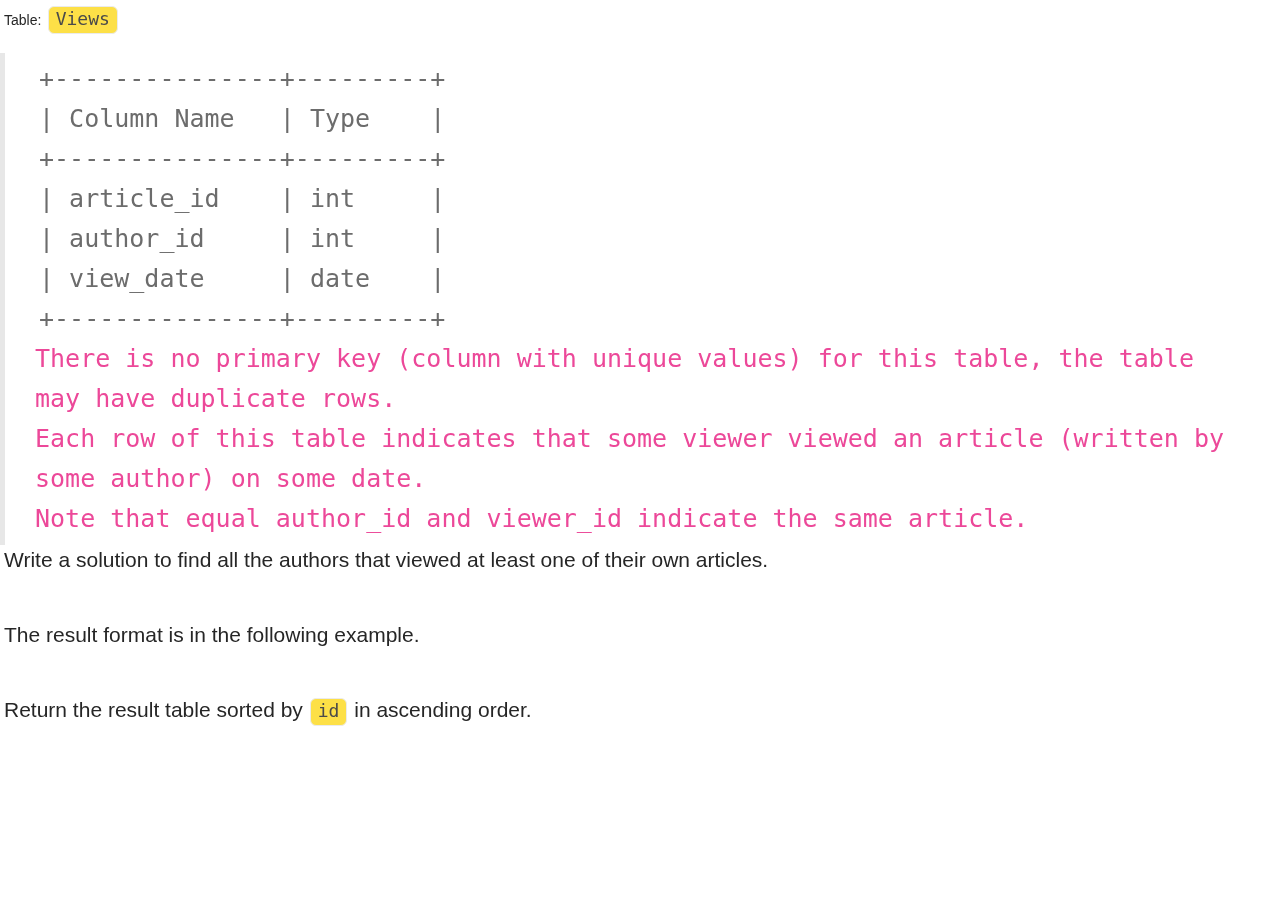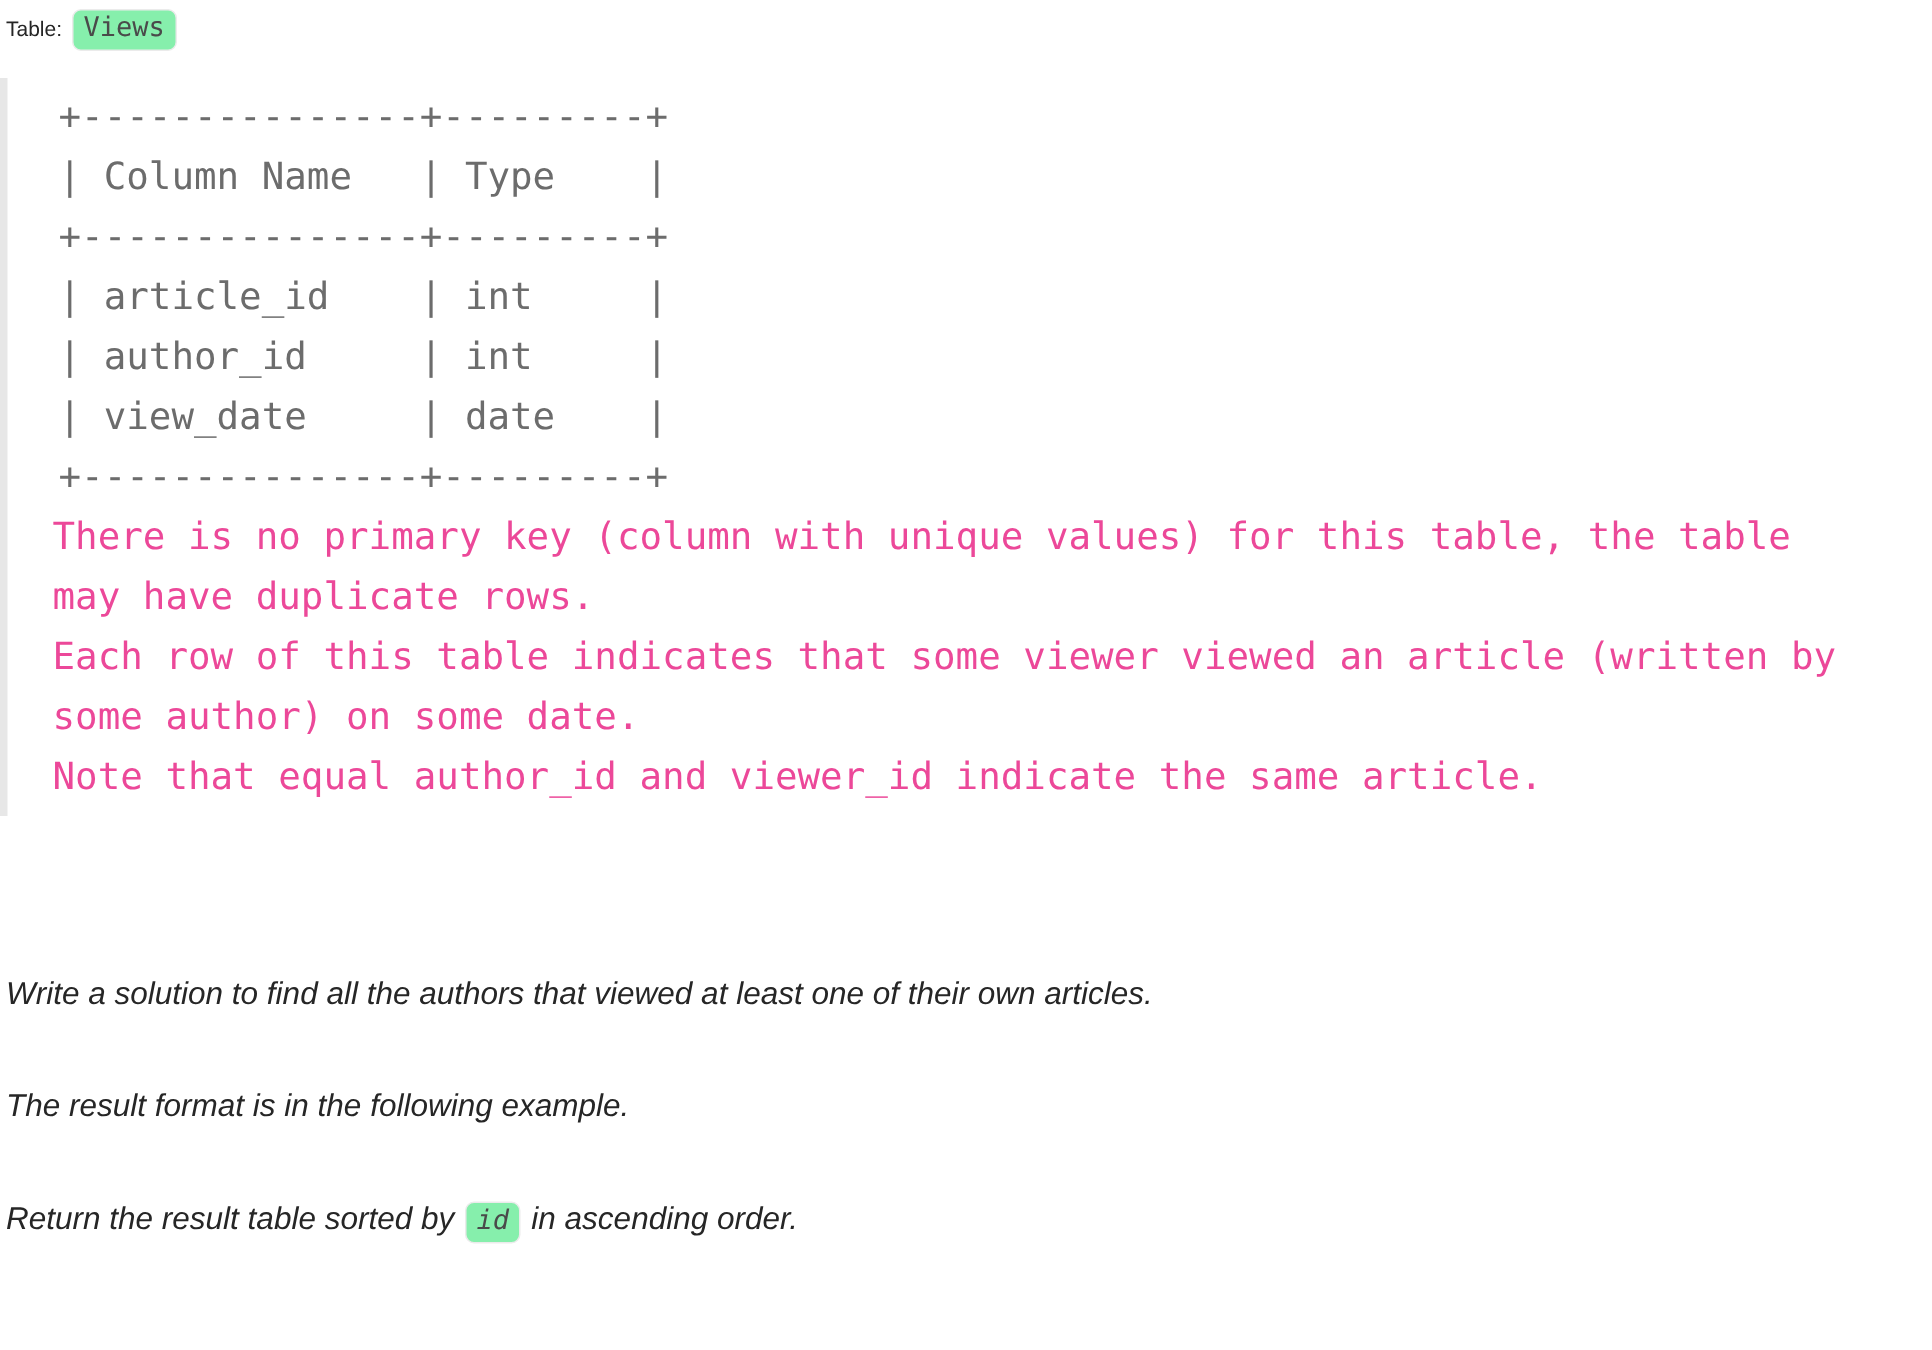--- a/index.html
+++ b/index.html
@@ -30,21 +30,21 @@
   }
   .table-label-text {
     font-family: "Liberation Sans", sans-serif;
     font-size: 14px;
   }
   .code-chip {
     display: inline-block;
     font-family: "DejaVu Sans Mono", monospace;
     font-size: 18px;
     color: #4a4a4a;
-    background: #86efac;
+    background: #fde047;
     border: 1px solid #ebebeb;
     border-radius: 6px;
     padding: 1px 7px 2px 7px;
     line-height: 1.25;
     vertical-align: baseline;
     margin: 0 1px;
   }
 
   
   .schema-block {
@@ -68,23 +68,21 @@
     color: #ec4899;
     white-space: pre-wrap;
     max-width: 1205px;
     word-break: normal;
     overflow-wrap: break-word;
     margin-left: -4px;
   }
 
   
   .prose-section {
-    margin-top: 104px;
     padding-left: 4px;
-    font-style: italic;
   }
   .prose {
     font-size: 21px;
     line-height: 30px;
     color: #262626;
     margin: 0 0 45px 0;
     font-family: "Liberation Sans", sans-serif;
   }
   .prose:last-child { margin-bottom: 0; }
 </style>

